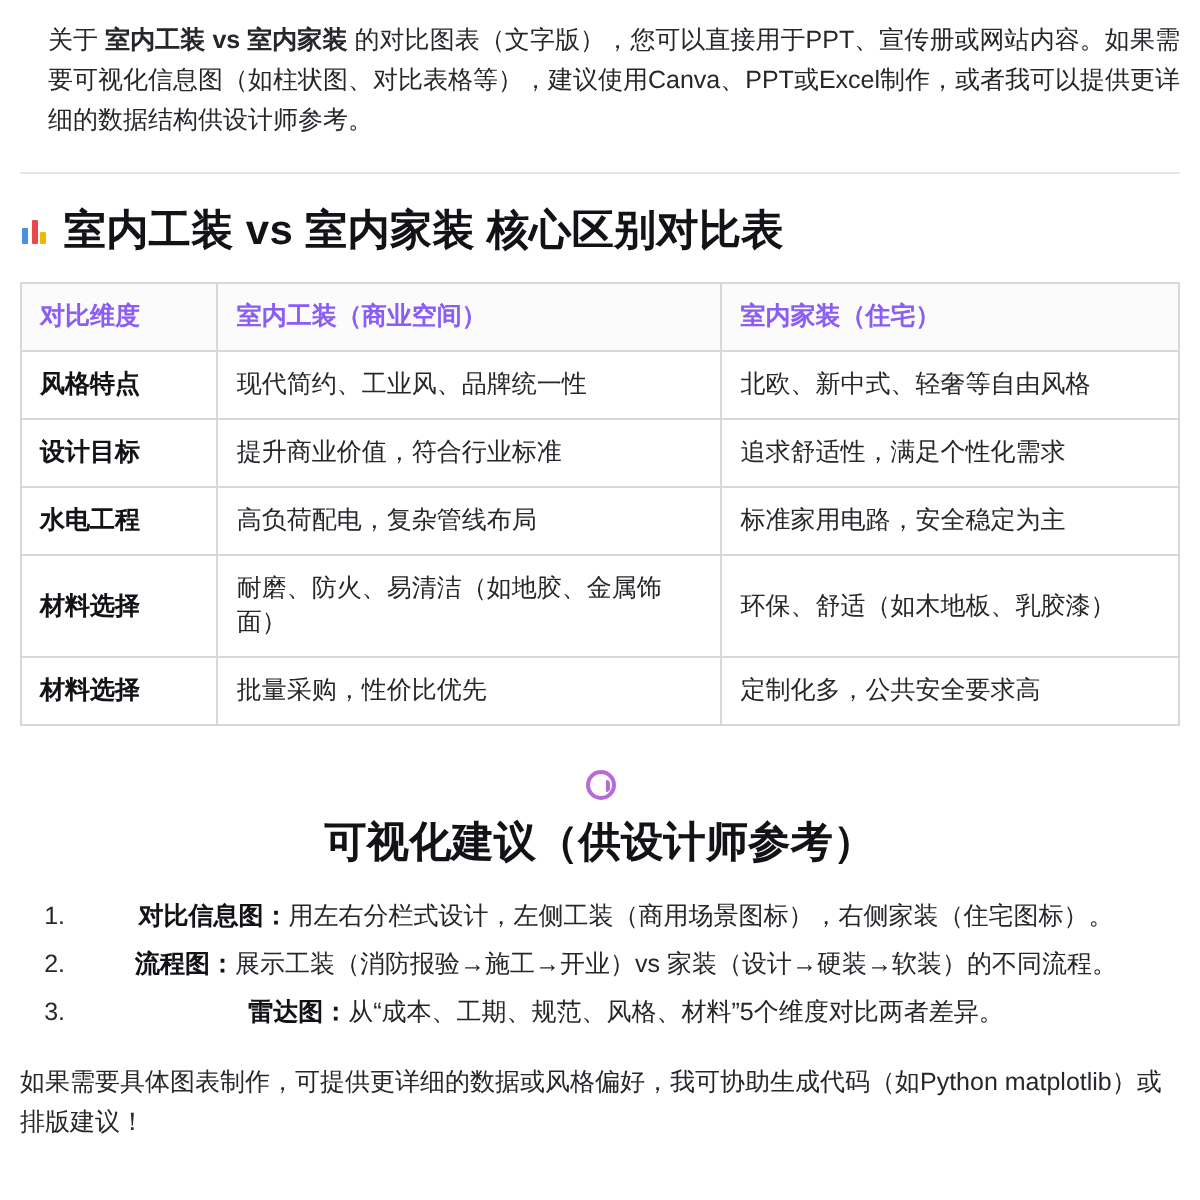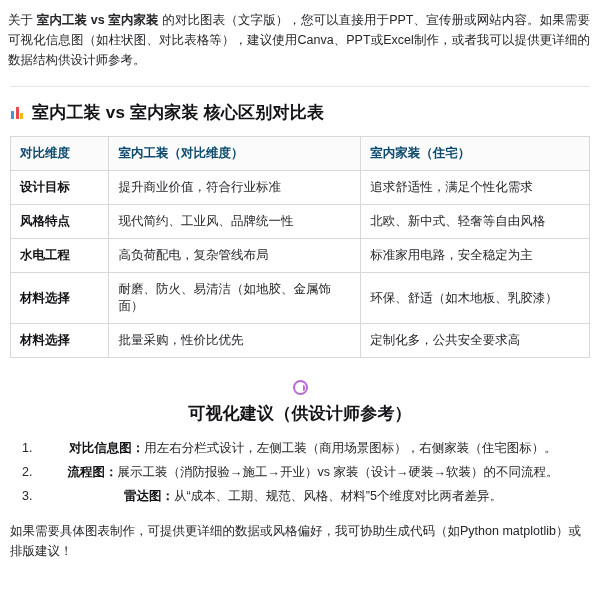--- a/index.html
+++ b/index.html
@@ -18,37 +18,37 @@
     width: 600px;
     height: 600px;
     box-sizing: border-box;
     padding: 8px 8px 0 8px;
     position: relative;
   }
   .intro {
     font-size: 12.5px;
     line-height: 20px;
     color: #26262b;
-    margin: 2px 2px 0 0;
+    margin: 2px 2px 0 16px;
     text-align: justify;
   }
   .intro b { font-weight: bold; }
   .divider {
     border: 0;
     border-top: 1px solid #e6e6e8;
     margin: 16px 2px 14px 2px;
   }
   .section-heading {
     display: flex;
     align-items: center;
     gap: 7px;
     margin: 0 2px 12px 2px;
   }
   .section-heading .title {
-    font-size: 17px;
+    font-size: 21px;
     font-weight: bold;
     color: #121217;
     letter-spacing: .2px;
   }
   .ico {
     display: inline-block;
     width: 15px;
     height: 15px;
     position: relative;
     flex: 0 0 auto;
@@ -92,21 +92,21 @@
   }
   table.cmp th, table.cmp td {
     border: 1px solid #d7d7dc;
     padding: 8px 9px;
     vertical-align: middle;
     line-height: 17px;
     text-align: left;
   }
   table.cmp thead th {
     font-weight: bold;
-    color: #0c4a6e;
+    color: #8b5cf6;
     background: #fbfbfc;
   }
   table.cmp col.c1 { width: 17%; }
   table.cmp col.c2 { width: 43.5%; }
   table.cmp col.c3 { width: 39.5%; }
   table.cmp tbody td.dim {
     font-weight: bold;
     color: #121217;
   }
   table.cmp tbody td { color: #26262b; }
@@ -149,34 +149,34 @@
 
   <table class="cmp">
     <colgroup>
         <col class="c1">
         <col class="c2">
         <col class="c3">
       </colgroup>
     <thead>
       <tr>
         <th>对比维度</th>
-        <th>室内工装（对比维度）</th>
+        <th>室内工装（商业空间）</th>
         <th>室内家装（住宅）</th>
       </tr>
     </thead>
     <tbody>
+      <tr>
+        <td class="dim">风格特点</td>
+        <td>现代简约、工业风、品牌统一性</td>
+        <td>北欧、新中式、轻奢等自由风格</td>
+      </tr>
       <tr>
         <td class="dim">设计目标</td>
         <td>提升商业价值，符合行业标准</td>
         <td>追求舒适性，满足个性化需求</td>
-      </tr>
-      <tr>
-        <td class="dim">风格特点</td>
-        <td>现代简约、工业风、品牌统一性</td>
-        <td>北欧、新中式、轻奢等自由风格</td>
       </tr>
       <tr>
         <td class="dim">水电工程</td>
         <td>高负荷配电，复杂管线布局</td>
         <td>标准家用电路，安全稳定为主</td>
       </tr>
       <tr>
         <td class="dim">材料选择</td>
         <td>耐磨、防火、易清洁（如地胶、金属饰面）</td>
         <td>环保、舒适（如木地板、乳胶漆）</td>

